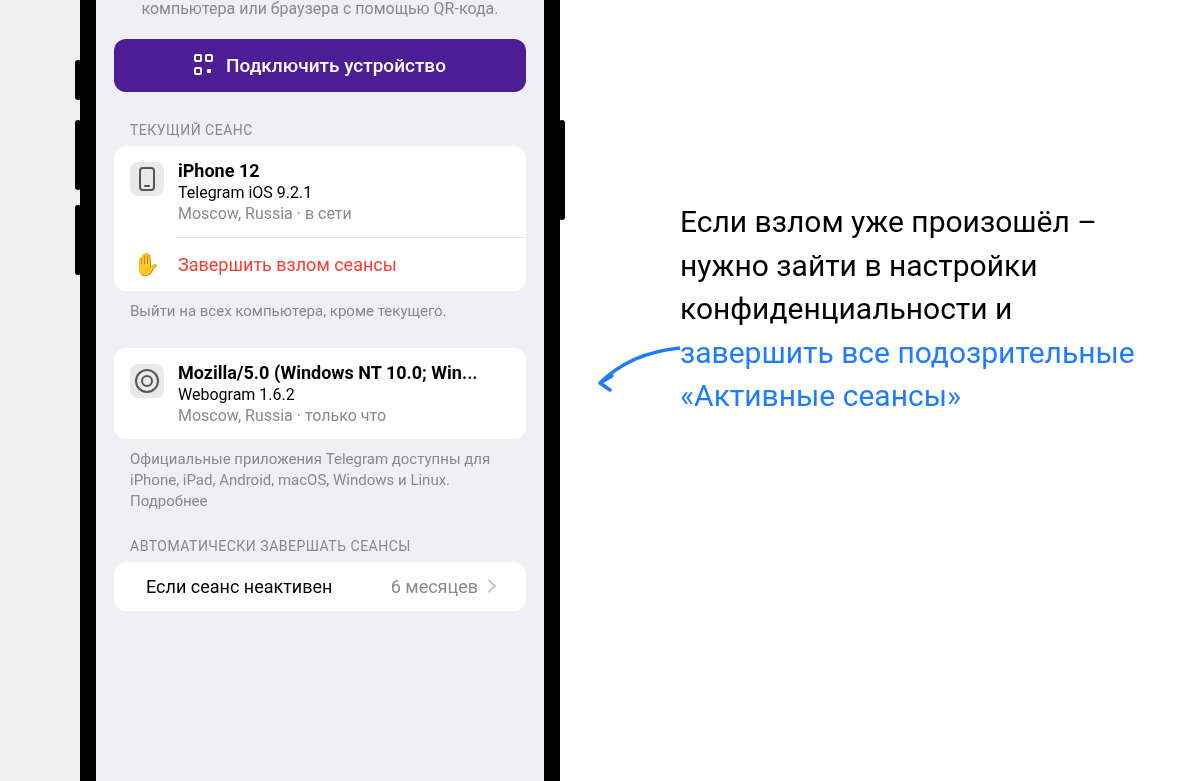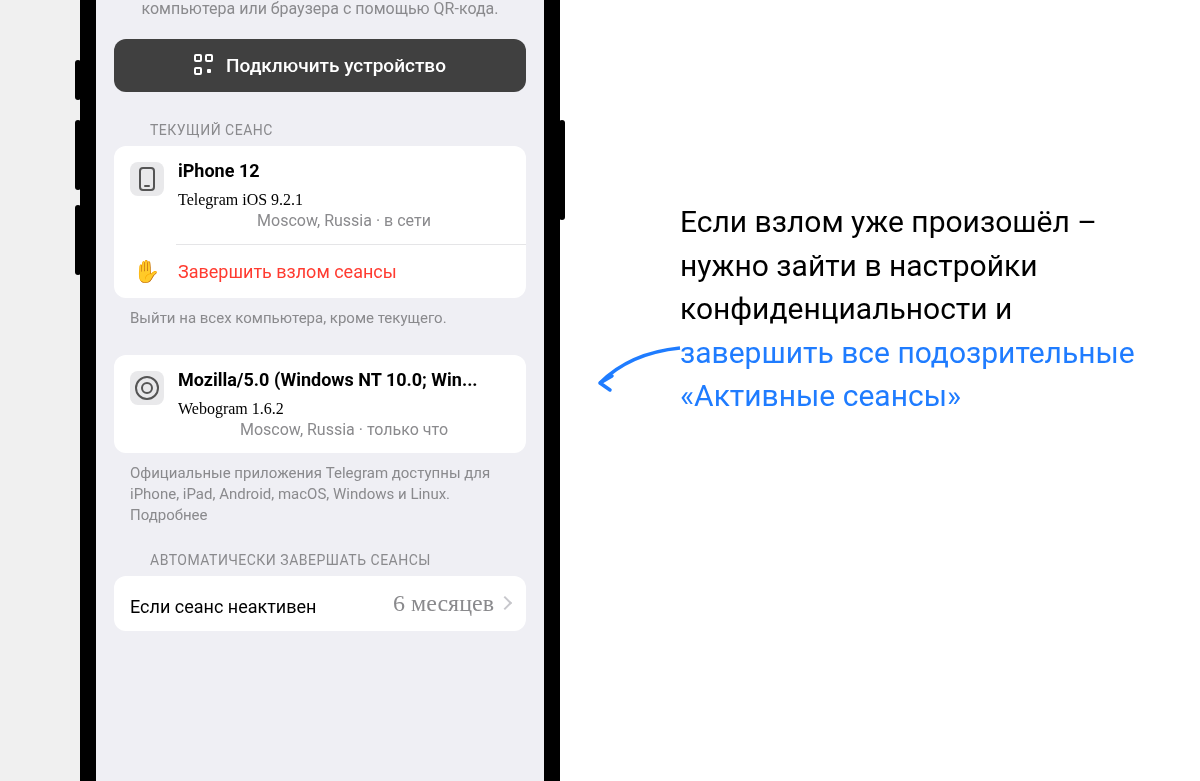--- a/index.html
+++ b/index.html
@@ -46,21 +46,21 @@
   }
   .intro-text {
     text-align: center;
     color: #8a8a8d;
     font-size: 16px;
     line-height: 1.4;
     padding: 0 40px 18px;
   }
   .connect-btn {
     margin: 0 18px 30px;
-    background: #404040;
+    background: #4c1d95;
     border-radius: 12px;
     color: #fff;
     font-size: 19px;
     font-weight: 500;
     padding: 15px;
     display: flex;
     align-items: center;
     justify-content: center;
     gap: 10px;
     cursor: pointer;
@@ -78,21 +78,21 @@
   }
   .qr-icon span:nth-child(4) { border: none; position: relative; }
   .qr-icon span:nth-child(4)::before {
     content: ""; position: absolute; top: 2px; left: 2px;
     width: 4px; height: 4px; background: #fff; border-radius: 1px;
   }
   .section-header {
     color: #8a8a8d;
     font-size: 14px;
     letter-spacing: 0.5px;
-    padding: 0 54px 8px;
+    padding: 0 34px 8px;
     text-transform: uppercase;
   }
   .card {
     margin: 0 18px;
     background: #fff;
     border-radius: 12px;
     overflow: hidden;
   }
   .session-row {
     display: flex;
@@ -137,28 +137,26 @@
     font-weight: 700;
     font-size: 18px;
     color: #000;
     white-space: nowrap;
     overflow: hidden;
     text-overflow: ellipsis;
   }
   .session-sub {
     font-size: 16px;
     color: #000;
-    margin-top: 10px;
-    font-family: Liberation Serif, serif;
+    margin-top: 2px;
   }
   .session-meta {
     font-size: 16px;
     color: #8a8a8d;
     margin-top: 2px;
-    text-align: center;
   }
   .divider {
     height: 1px;
     background: #e5e5e7;
     margin-left: 62px;
   }
   .terminate-row {
     display: flex;
     align-items: center;
     padding: 14px 16px;
@@ -177,29 +175,29 @@
     font-size: 18px;
   }
   .footer-text {
     color: #8a8a8d;
     font-size: 15px;
     padding: 10px 34px 26px;
     line-height: 1.4;
   }
   .auto-row {
     display: flex;
-    align-items: flex-end;
+    align-items: flex-start;
     justify-content: space-between;
-    padding: 14px 16px;
+    padding: 14px 32px;
     cursor: pointer;
   }
   .auto-label { font-size: 18px; color: #000; }
   .auto-value {
     display: flex; align-items: center; gap: 6px;
-    color: #8a8a8d; font-size: 24px; font-family: Liberation Serif, serif;
+    color: #8a8a8d; font-size: 18px;
   }
   .chevron {
     width: 10px; height: 10px;
     border-right: 2.5px solid #c7c7cc;
     border-top: 2.5px solid #c7c7cc;
     transform: rotate(45deg);
   }
   .annotation {
     position: absolute;
     left: 680px; top: 200px;

